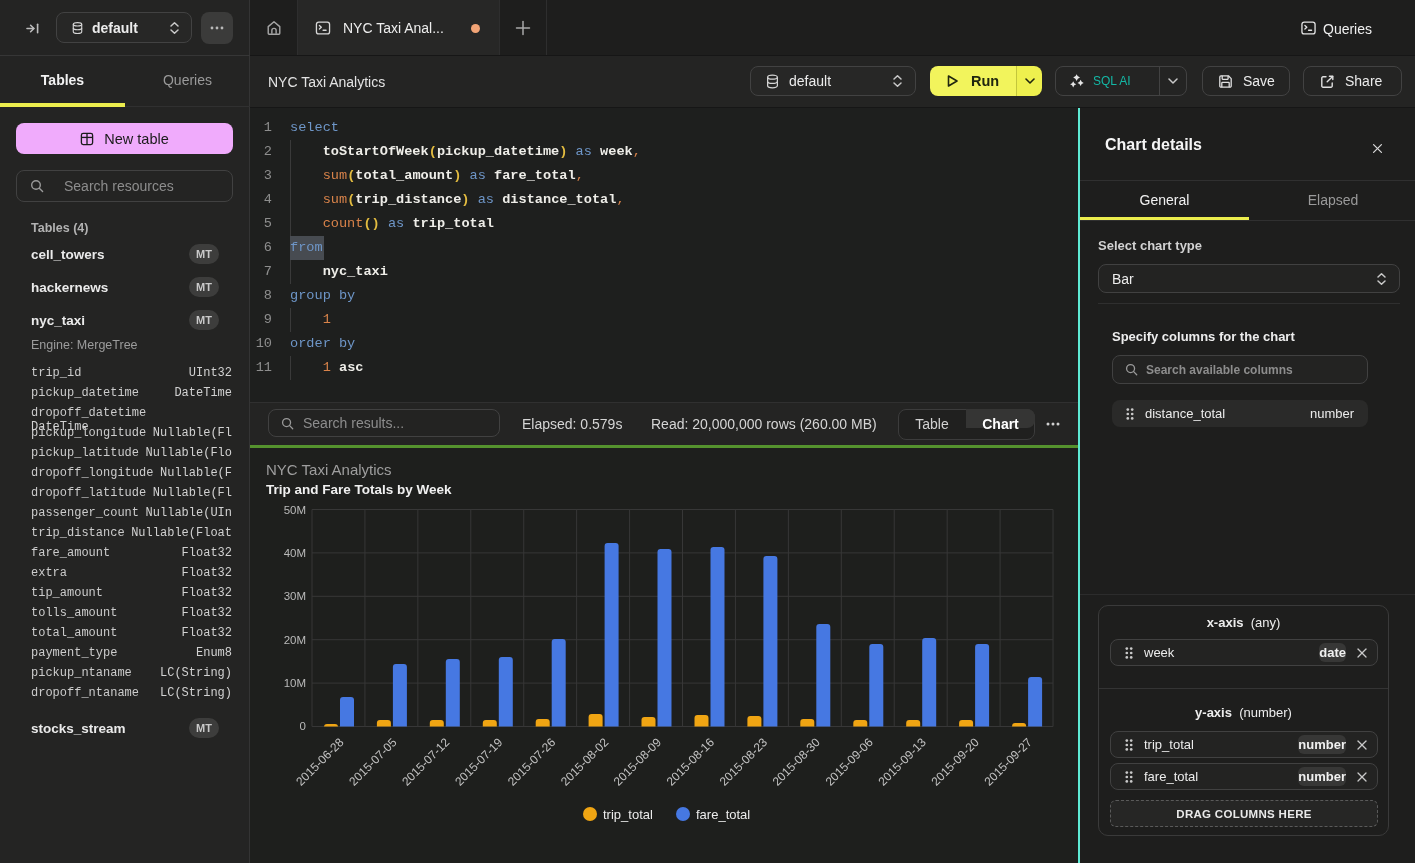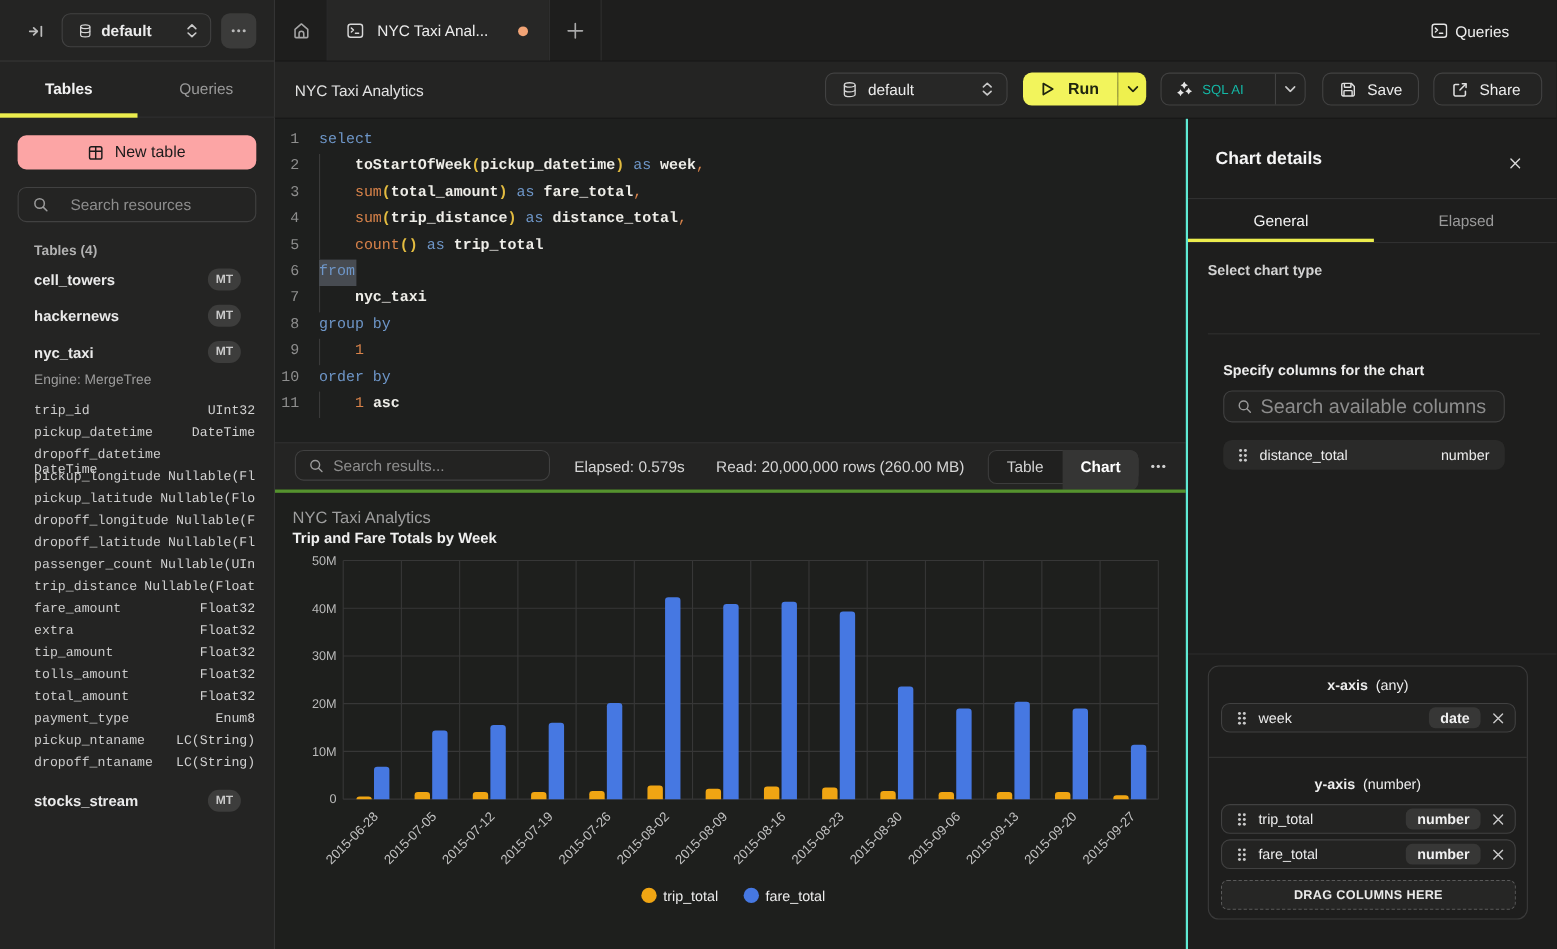--- a/index.html
+++ b/index.html
@@ -18,21 +18,21 @@
 .cl .ln { display:inline-block; width:22px; text-align:right; color:#8e8e8e; margin-right:18px; }
 .kw { color:#6e96c8; }
 .fn { color:#eeede8; font-weight:bold;text-align:center; }
 .ag { color:#d9834a; }
 .pa { color:#e3bc40; font-weight:bold; }
 .cm { color:#d9834a; }
 .nu { color:#d9834a; }
 .axisrow { width:268px; height:27px; border:1px solid #414141; border-radius:8px; background:#232322; }
 .axisrow .dragdots { margin-left:13px; }
 .axisrow .rowname { margin-left:10px; font-size:13px; color:#ececec; }
-.axisrow .rowbadge { margin-left:auto; background:#373736; border-radius:6px; font-size:13px; font-weight:bold; color:#f0f0f0; padding:2px 10px; }
+.axisrow .rowbadge { margin-left:auto; background:#373736; border-radius:6px; font-size:13px; font-weight:bold; color:#f0f0f0; padding:2px 0; }
 .axisrow .rowx { margin-left:11px; margin-right:10px; }
 </style>
 </head>
 <body>
 <div id="root">
 
   <div class="abs" style="left:250px;top:0;width:1165px;height:56px;background:#1e1e1d;border-bottom:1px solid #161616;"></div>
   <div id="tabbar-content">
 
     <svg class="abs" style="left:266px;top:20px;" width="16" height="16" viewBox="0 0 18 18" fill="none" stroke="#a5a5a5" stroke-width="1.6" stroke-linejoin="round">
@@ -154,21 +154,21 @@
           <circle cx="7" cy="2" r="1.4"></circle>
           <circle cx="12" cy="2" r="1.4"></circle>
         </svg>
     </div>
 
     <div class="abs" style="left:0;top:56px;width:250px;height:51px;border-bottom:1px solid #303030;"></div>
     <div class="abs" style="left:0;top:56px;width:125px;height:48px;line-height:48px;text-align:center;color:#f2f2f2;font-size:14px;font-weight:bold;">Tables</div>
     <div class="abs" style="left:125px;top:56px;width:125px;height:48px;line-height:48px;text-align:center;color:#9a9a9a;font-size:14px;">Queries</div>
     <div class="abs" style="left:0;top:103px;width:125px;height:4px;background:#eced4d;"></div>
 
-    <div class="abs flex" style="left:16px;top:123px;width:217px;height:31px;background:#fca5a5;border-radius:8px;justify-content:center;">
+    <div class="abs flex" style="left:16px;top:123px;width:217px;height:31px;background:#f0abfc;border-radius:8px;justify-content:center;">
       <svg width="14" height="14" viewBox="0 0 16 16" fill="none" stroke="#1b1b1b" stroke-width="1.5">
         <rect x="1.6" y="1.6" width="12.8" height="12.8" rx="2"></rect>
         <line x1="1.6" y1="6.2" x2="14.4" y2="6.2"></line>
           <line x1="8" y1="1.6" x2="8" y2="14.4"></line>
       </svg>
       <span style="margin-left:10px;font-size:14.5px;color:#1b1b1b;">New table</span>
     </div>
 
     <div class="abs flex" style="left:16px;top:170px;width:217px;height:32px;border:1px solid #414141;border-radius:8px;background:#242423;">
       <svg style="margin-left:13px;" width="14" height="14" viewBox="0 0 14 14" fill="none" stroke="#9a9a9a" stroke-width="1.4" stroke-linecap="round">
@@ -286,21 +286,21 @@
       <svg style="margin-left:12px;" width="13" height="13" viewBox="0 0 14 14" fill="none" stroke="#9a9a9a" stroke-width="1.4" stroke-linecap="round">
         <circle cx="6" cy="6" r="4.3"></circle>
           <line x1="9.3" y1="9.3" x2="12.6" y2="12.6"></line>
       </svg>
       <span style="margin-left:9px;font-size:14px;color:#8d8d8d;">Search results...</span>
     </div>
     <div class="abs" style="left:272px;top:13px;font-size:14px;color:#d5d5d5;">Elapsed: 0.579s</div>
     <div class="abs" style="left:401px;top:13px;font-size:14px;color:#d5d5d5;">Read: 20,000,000 rows (260.00 MB)</div>
     <div class="abs" style="left:648px;top:6px;width:137px;height:31px;border:1px solid #3c3c3c;border-radius:8px;background:#20201f;"></div>
     <div class="abs" style="left:648px;top:6px;width:68px;height:31px;line-height:31px;text-align:center;font-size:14px;color:#d2d2d2;">Table</div>
-    <div class="abs" style="left:716px;top:6px;width:69px;height:37px;background:#353534;border-radius:0 8px 8px 0;line-height:31px;text-align:center;font-size:14px;color:#ffffff;font-weight:bold;">Chart</div>
+    <div class="abs" style="left:716px;top:6px;width:69px;height:19px;background:#353534;border-radius:0 8px 8px 0;line-height:31px;text-align:center;font-size:14px;color:#ffffff;font-weight:bold;">Chart</div>
     <svg class="abs" style="left:796px;top:19px;" width="14" height="4" viewBox="0 0 14 4" fill="#d0d0d0">
         <circle cx="2" cy="2" r="1.5"></circle>
         <circle cx="7" cy="2" r="1.5"></circle>
         <circle cx="12" cy="2" r="1.5"></circle>
       </svg>
   </div>
 
   <div id="chartarea" class="abs" style="left:250px;top:445px;width:828px;height:418px;background:#1e1f1d;border-top:3px solid #55922e;">
 <svg class="abs" style="left:0;top:0;" width="828" height="415" viewBox="0 0 828 415" font-family="Liberation Sans, sans-serif">
   <text x="16" y="27" font-size="15" fill="#9e9e9e">NYC Taxi Analytics</text>
@@ -394,28 +394,35 @@
     <svg class="abs" style="left:292px;top:35px;" width="11" height="11" viewBox="0 0 14 14" stroke="#d9d9d9" stroke-width="1.6" stroke-linecap="round">
       <line x1="2" y1="2" x2="12" y2="12"></line>
         <line x1="12" y1="2" x2="2" y2="12"></line>
     </svg>
     <div class="abs" style="left:0;top:72px;width:337px;height:1px;background:#303030;"></div>
     <div class="abs" style="left:0;top:72px;width:169px;height:40px;line-height:40px;text-align:center;font-size:14px;color:#f2f2f2;">General</div>
     <div class="abs" style="left:169px;top:72px;width:168px;height:40px;line-height:40px;text-align:center;font-size:14px;color:#9a9a9a;">Elapsed</div>
     <div class="abs" style="left:0;top:112px;width:337px;height:1px;background:#303030;"></div>
     <div class="abs" style="left:0;top:109px;width:169px;height:3px;background:#eced4d;"></div>
     <div class="abs" style="left:18px;top:130px;font-size:13px;font-weight:bold;color:#d2d2d2;">Select chart type</div>
+    <div class="abs flex" style="left:18px;top:156px;width:302px;height:29px;border:1px solid #414141;border-radius:8px;background:#232322;">
+      <span style="margin-left:13px;font-size:14px;color:#ececec;">Bar</span>
+      <svg style="margin-left:auto;margin-right:12px;" width="11" height="14" viewBox="0 0 11 14" fill="none" stroke="#c9c9c9" stroke-width="1.5" stroke-linecap="round" stroke-linejoin="round">
+        <path d="M2 5 L5.5 1.7 L9 5"></path>
+          <path d="M2 9 L5.5 12.3 L9 9"></path>
+      </svg>
+    </div>
     <div class="abs" style="left:18px;top:195px;width:302px;height:1px;background:#2f2f2f;"></div>
     <div class="abs" style="left:32px;top:221px;font-size:13px;font-weight:bold;color:#ededed;">Specify columns for the chart</div>
     <div class="abs flex" style="left:32px;top:247px;width:256px;height:29px;border:1px solid #414141;border-radius:8px;background:#232322;">
       <svg style="margin-left:12px;" width="13" height="13" viewBox="0 0 14 14" fill="none" stroke="#9a9a9a" stroke-width="1.4" stroke-linecap="round">
         <circle cx="6" cy="6" r="4.3"></circle>
           <line x1="9.3" y1="9.3" x2="12.6" y2="12.6"></line>
       </svg>
-      <span style="margin-left:8px;font-size:18px;color:#8d8d8d;">Search available columns</span>
+      <span style="margin-left:8px;font-size:12px;color:#8d8d8d;font-weight:bold;">Search available columns</span>
     </div>
     <div class="abs flex" style="left:32px;top:292px;width:256px;height:27px;background:#2a2a29;border-radius:8px;">
       <svg style="margin-left:13px;" width="10" height="14" viewBox="0 0 10 14" fill="#c9c9c9">
         <circle cx="2.8" cy="2.6" r="1.35"></circle>
           <circle cx="7.2" cy="2.6" r="1.35"></circle>
           <circle cx="2.8" cy="7" r="1.35"></circle>
           <circle cx="7.2" cy="7" r="1.35"></circle>
           <circle cx="2.8" cy="11.4" r="1.35"></circle>
           <circle cx="7.2" cy="11.4" r="1.35"></circle>
       </svg>

